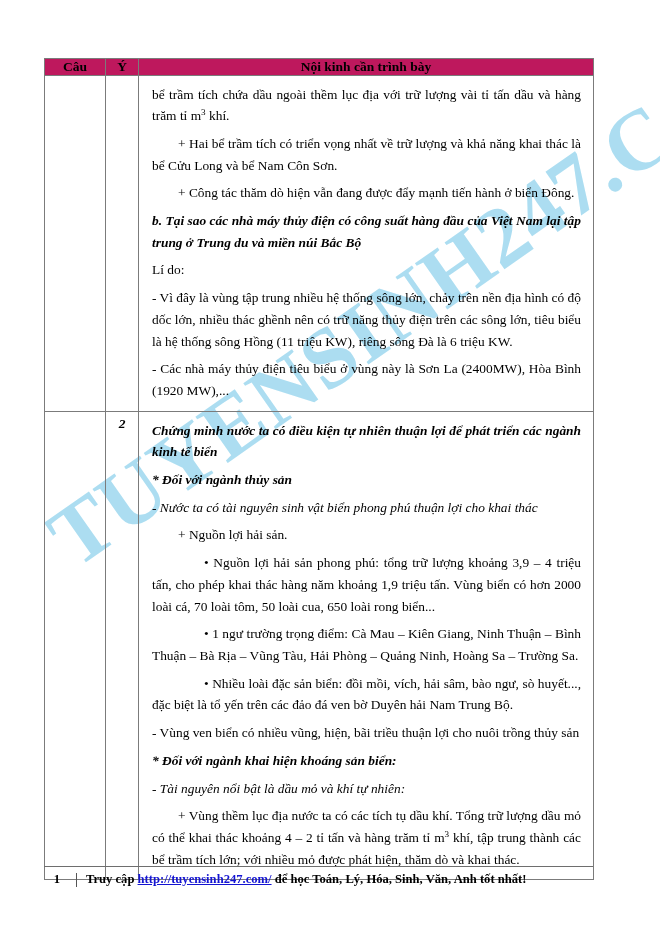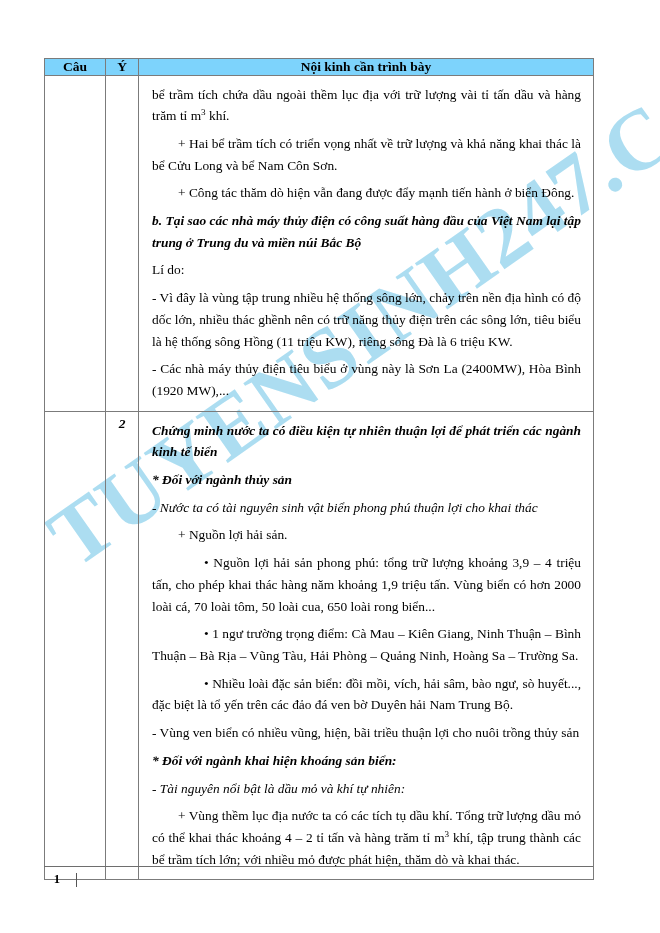--- a/index.html
+++ b/index.html
@@ -55,21 +55,21 @@
   .doc-table td, .doc-table th {
     border: 1px solid #7b7b7b;
     vertical-align: top;
     padding: 0;
   }
   .col-cau { width: 61px; }
   .col-y   { width: 33px; }
   .col-nd  { width: 455px; }
 
   thead th {
-    background: #7dd3fc;
+    background: #be185d;
     text-align: center;
     font-weight: 700;
     font-size: 13.5px;
     padding: 4px 0 5px 0;
     line-height: 1.15;
   }
 
   .cell-pad {
     padding: 2px 6px 3px 7px;
   }
@@ -226,15 +226,16 @@
       </tr>
 
     </tbody>
   </table>
 
   <div class="footer-rule"></div>
 
   <div class="footer">
     <span class="pagenum">1</span>
     <span class="bar"></span>
+    <span class="ftext"><span>Truy cập </span><span class="link">http://tuyensinh247.com/</span><span> để học Toán, Lý, Hóa, Sinh, Văn, Anh tốt nhất!</span></span>
   </div>
 
 </div>
 
 </body></html>

